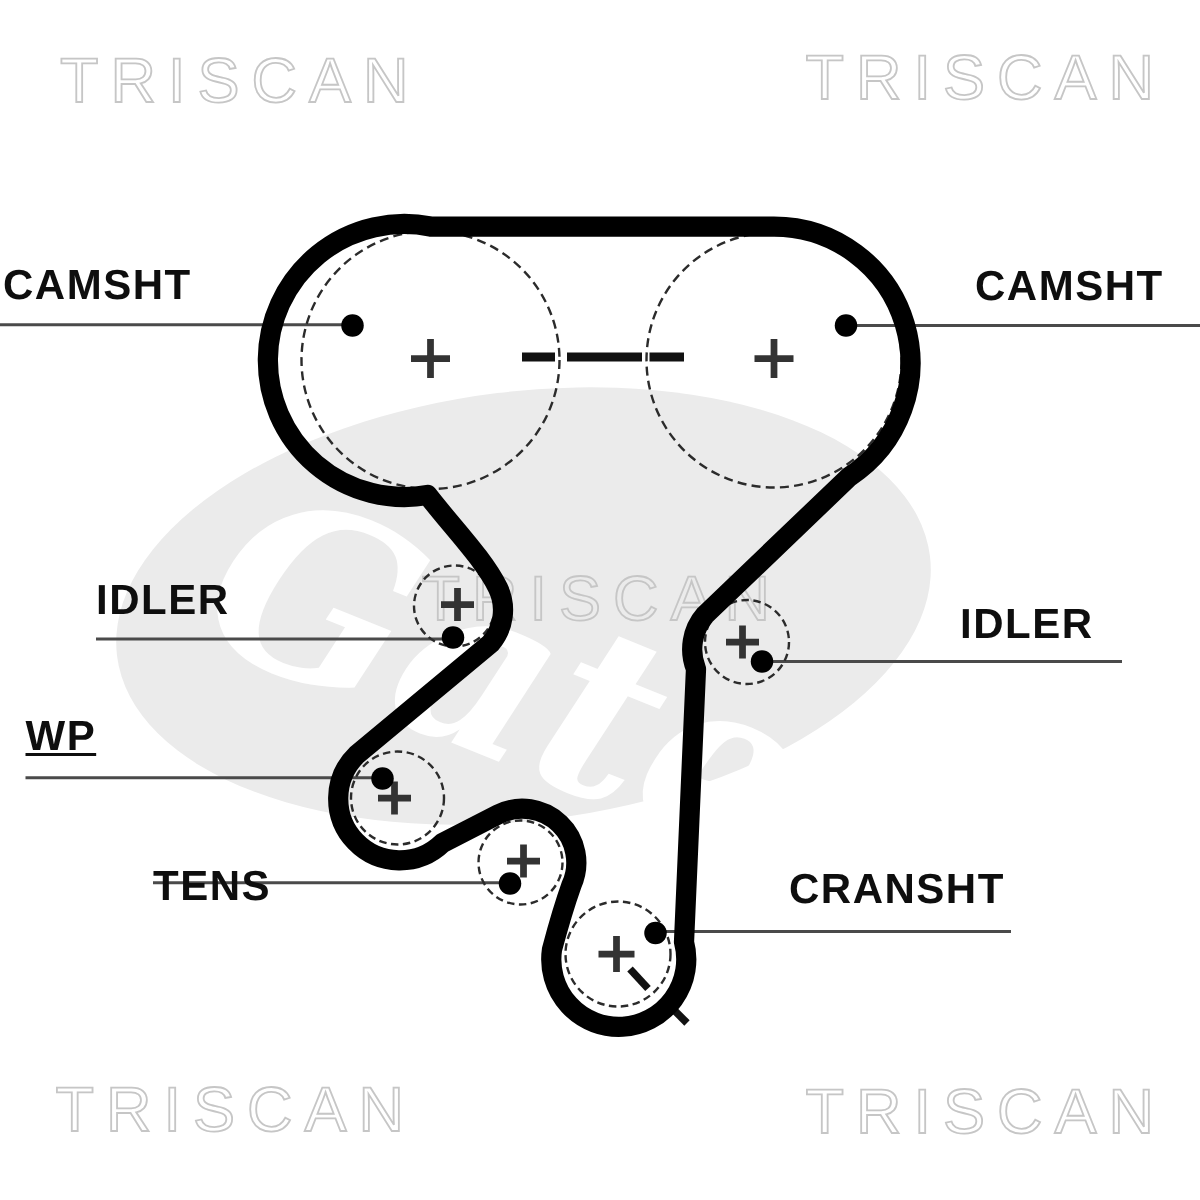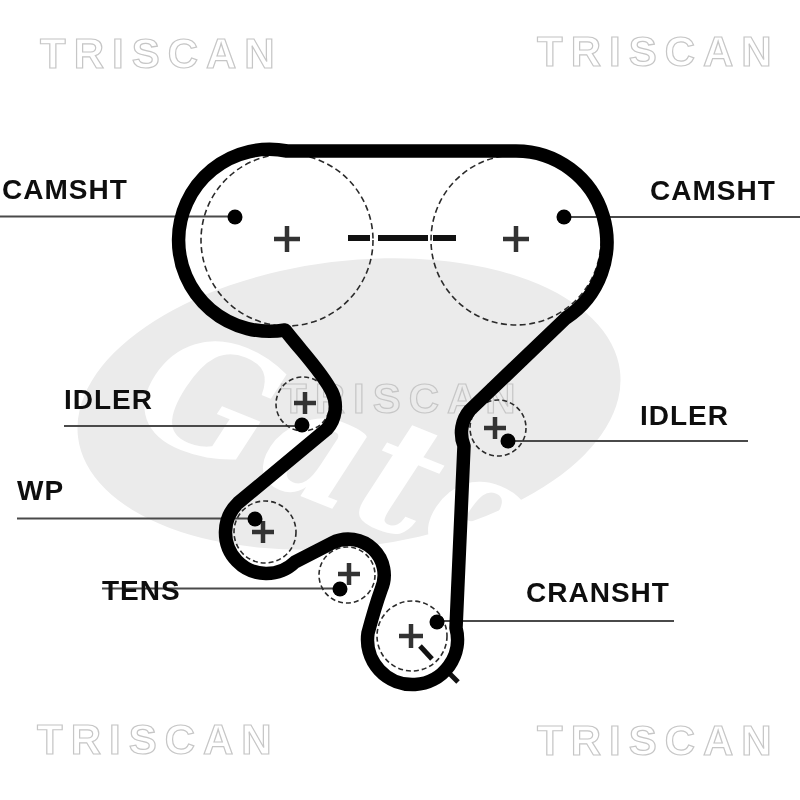--- a/index.html
+++ b/index.html
@@ -1,20 +1,20 @@
 <!DOCTYPE html>
 <html><head>
 <meta charset="utf-8">
 <style>
   html,body{margin:0;padding:0;}
   body{width:800px;height:800px;background:#ffffff;position:relative;overflow:hidden;
        font-family:"Liberation Sans", sans-serif;}
   .stage{position:absolute;left:0;top:0;width:800px;height:800px;}
   
-  .triscan{position:absolute;font-weight:700;font-size:42px;line-height:1;
+  .triscan{position:absolute;font-weight:400;font-size:42px;line-height:1;
            letter-spacing:8px;color:transparent;-webkit-text-stroke:1.2px #c6c6c6;
            text-stroke:1.2px #c6c6c6;z-index:1;white-space:nowrap;}
   .gates-ellipse{position:absolute;left:76px;top:261px;width:546px;height:286px;
            background:#ebebeb;border-radius:50%;transform:rotate(-7deg);z-index:0;}
   .gates-script{position:absolute;left:148px;top:296px;font-family:"DejaVu Serif",serif;
            font-style:italic;font-weight:700;font-size:158px;line-height:1;color:#ffffff;
            transform:rotate(22deg);transform-origin:0 50%;z-index:1;white-space:nowrap;}
   
   svg.diagram{position:absolute;left:0;top:0;z-index:2;}
   
@@ -102,17 +102,17 @@
       <circle cx="255" cy="519" r="7.5"></circle>
       <circle cx="340" cy="589" r="7.5"></circle>
       <circle cx="437" cy="622" r="7.5"></circle>
     </g>
   </svg>
 
   <div class="part-label" style="left:2px;top:176px;">CAMSHT</div>
   <div class="part-label" style="left:650px;top:177px;">CAMSHT</div>
   <div class="part-label" style="left:64px;top:386px;">IDLER</div>
   <div class="part-label" style="left:640px;top:402px;">IDLER</div>
-  <div class="part-label" style="left:17px;top:477px;">WP</div>
+  <div class="part-label" style="left:17px;top:477px;text-decoration:underline;">WP</div>
   <div class="part-label" style="left:102px;top:549px;margin-top:28px;">TENS</div>
   <div class="part-label" style="left:502px;top:579px;margin-left:24px;">CRANSHT</div>
 
 </div>
 
 </body></html>

